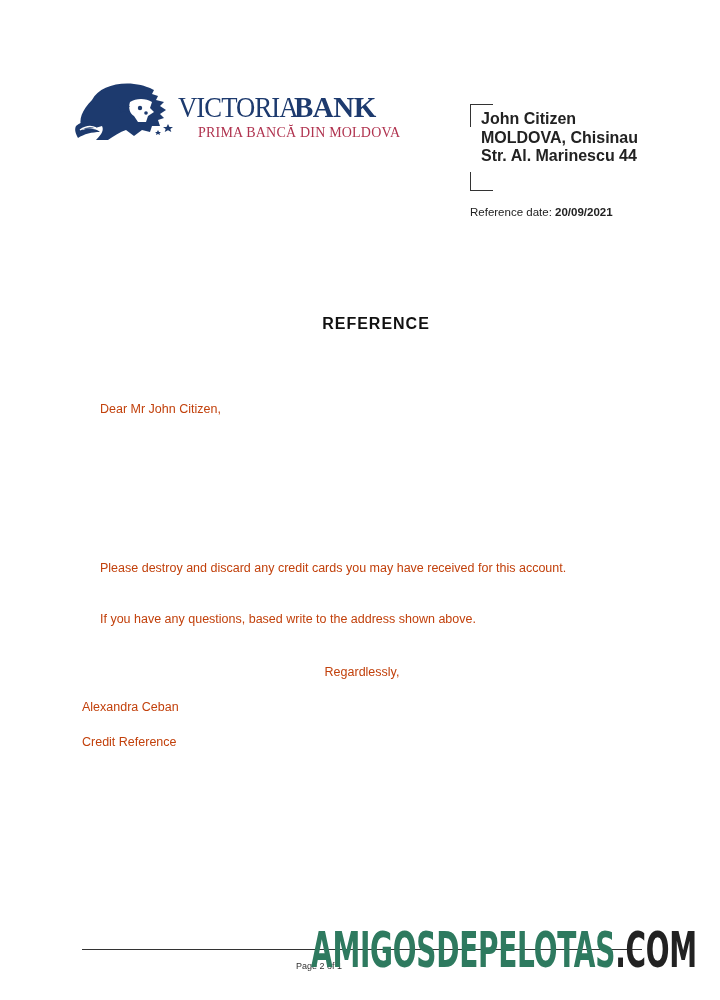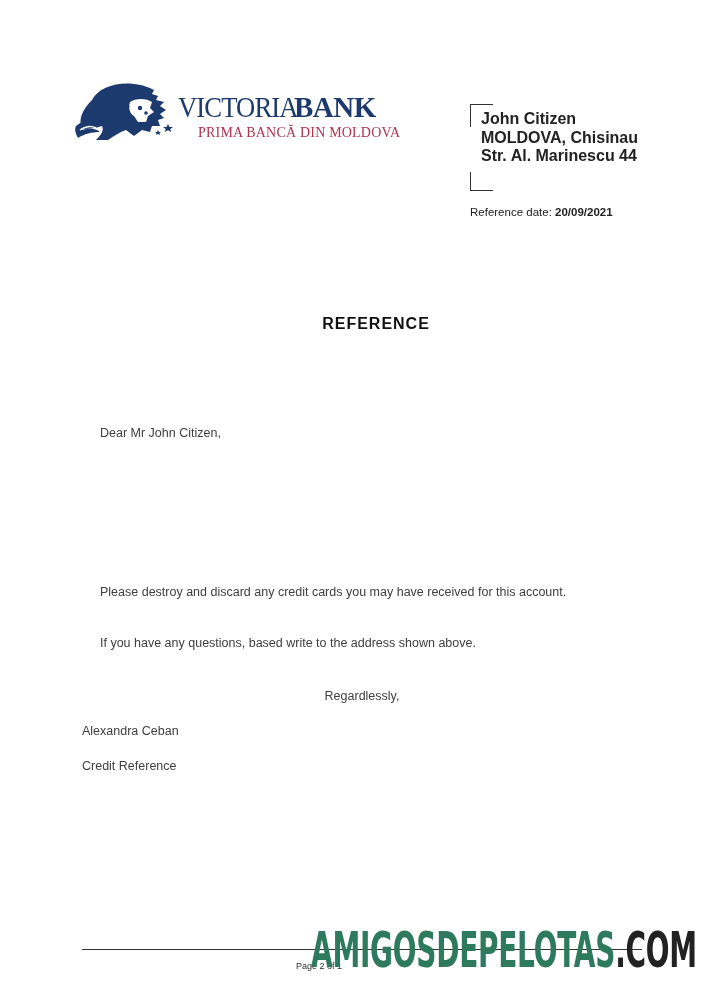--- a/index.html
+++ b/index.html
@@ -128,22 +128,21 @@
       letter-spacing: 1px;
       color: #111;
     }
 
     
     .body-text {
       position: absolute;
       left: 82px;
       width: 560px;
       font-size: 12.5px;
-      color: #404040;
-      margin-top: 24px;
+      color: #c2410c;
     }
     .salutation { top: 402px; left: 100px; }
     .para1 {
       top: 454px;
       line-height: 26px;
       text-indent: 18px;
       word-spacing: 0.3px;
     }
     .para2 { top: 561px; left: 100px; }
     .para3 { top: 612px; left: 100px; }

